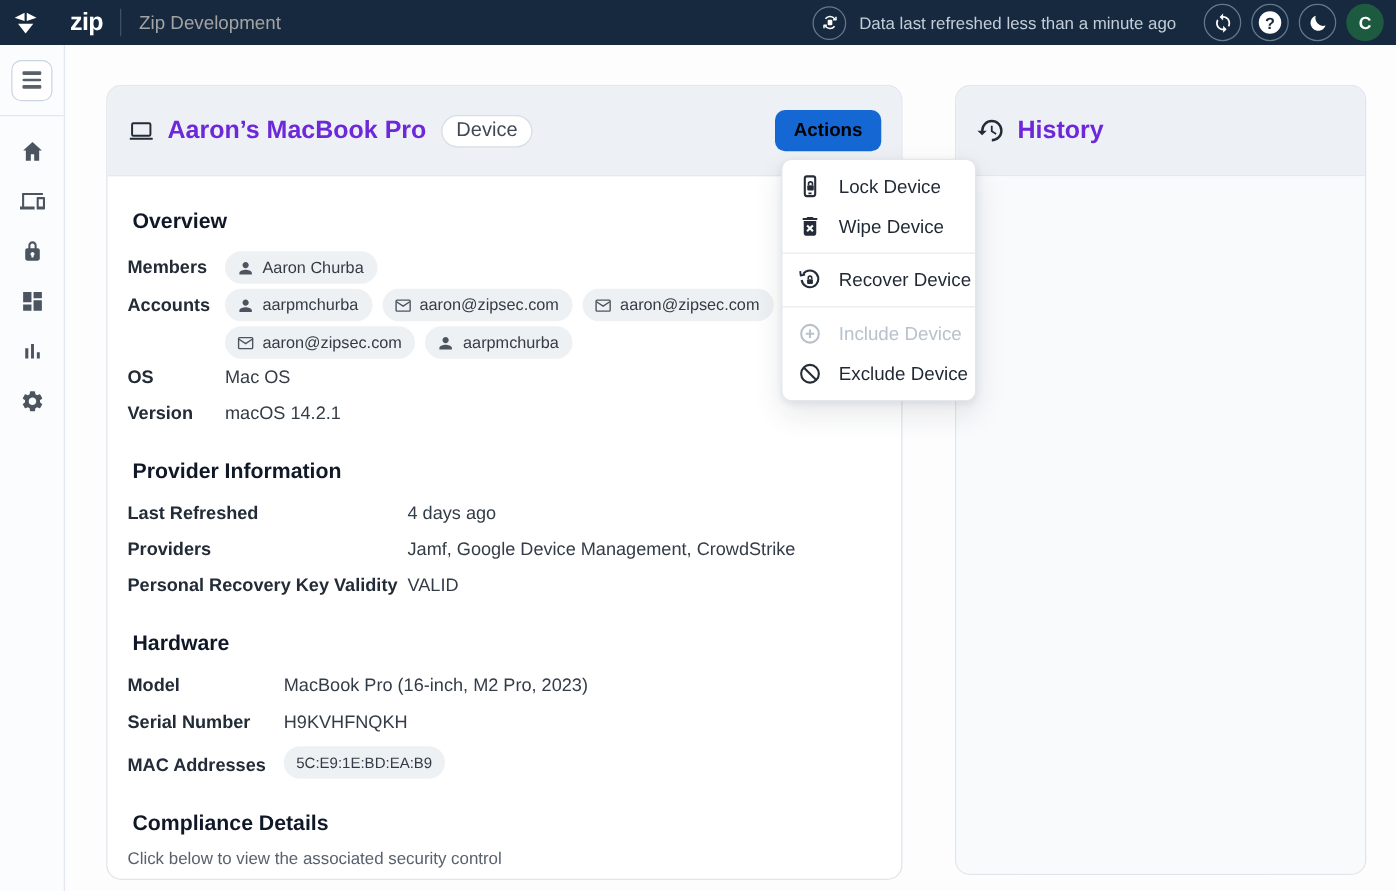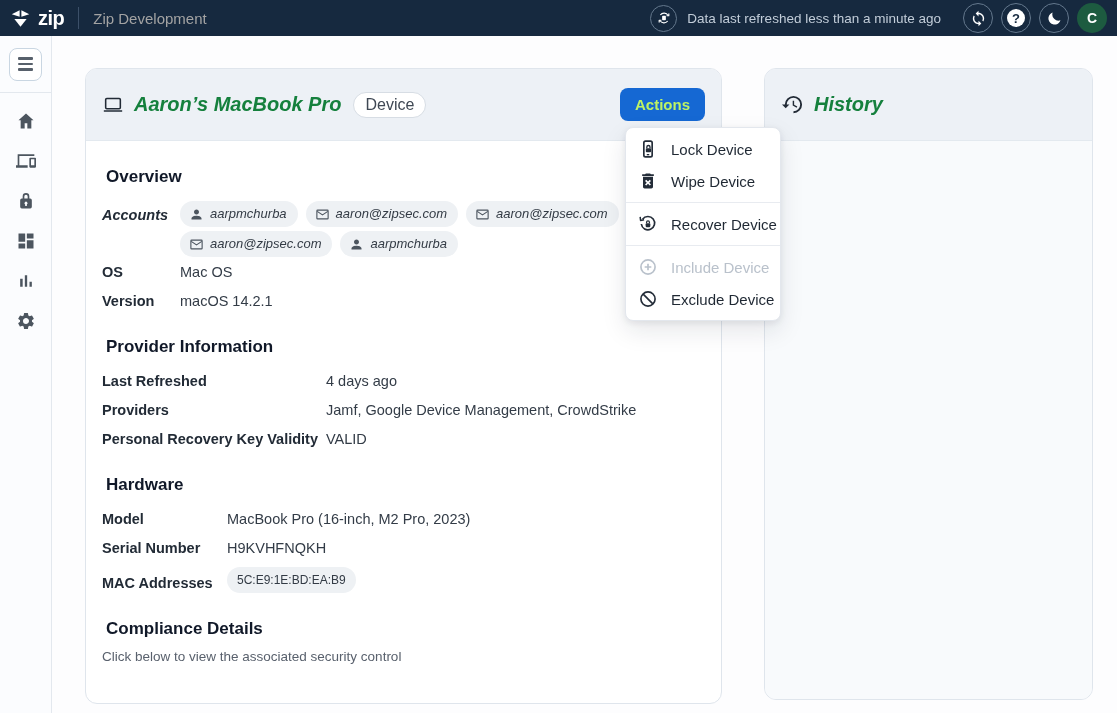--- a/index.html
+++ b/index.html
@@ -2,21 +2,21 @@
 <html><head>
 <meta charset="utf-8">
 <style>
   * { box-sizing: border-box; }
   html,body { width:1117px; height:713px; margin:0; overflow:hidden;
     font-family:"Liberation Sans", sans-serif; background:#fdfdfe; }
 
   
   .navbar { height:36px; background:#16293f; display:flex; align-items:center;
     padding:0 6px 0 10px; color:#fff; }
-  .brand { display:flex; align-items:center; gap:7px; }
+  .brand { display:flex; align-items:center; gap:25px; }
   .brand svg { width:21px; height:21px; }
   .brand-text { font-size:20px; font-weight:700; letter-spacing:-.5px; color:#fff; }
   .nav-divider { width:1px; height:22px; background:#3c5069; margin:0 14px; }
   .workspace { font-size:15px; color:#a3a3a3; }
   .nav-right { margin-left:auto; display:flex; align-items:center; }
   .status-wrap { display:flex; align-items:center; gap:10px; margin-right:14px; }
   .status-icon-circle { width:27px; height:27px; border-radius:50%;
     border:1.5px solid #64788d; display:flex; align-items:center; justify-content:center; }
   .status-icon-circle svg { width:16px; height:16px; color:#fff; }
   .status-text { font-size:13.5px; color:#c2cdd9; }
@@ -45,25 +45,25 @@
   .side-item svg { width:20px; height:20px; color:#4c555f; }
 
   .main { flex:1; position:relative; background:#fdfdfe; }
 
   
   .card { position:absolute; background:#fff; border:1px solid #dfe5ec; border-radius:12px; }
   .device-card { left:33px; top:32px; width:637px; height:636px; overflow:hidden; }
   .history-card { left:712px; top:32px; width:329px; height:632px; background:#f8fafc; overflow:hidden; }
   .card-header { height:72px; background:#edf1f6; border-bottom:1px solid #e3e9ef;
     display:flex; align-items:center; padding:0 16px; gap:10px; }
-  .card-title { font-size:20px; font-weight:700; color:#15803d;font-style:italic; }
+  .card-title { font-size:20px; font-weight:700; color:#6d28d9; }
   .card-header svg.title-icon { width:22px; height:22px; color:#222b36; }
   .badge-device { background:#fff; border:1px solid #d7dde4; border-radius:999px;
     padding:3px 11px; font-size:16px; color:#3f4854; margin-left:2px; }
-  .actions-btn { margin-left:auto; background:#1568d3; color:#bef264; border:none;
+  .actions-btn { margin-left:auto; background:#1568d3; color:#000000; border:none;
     border-radius:8px; height:33px; padding:0 15px; font-size:15px; font-weight:600; cursor:pointer; }
 
   .card-body { padding:0 16px; }
   h2.section { font-size:17px; font-weight:700; color:#101828; margin:26px 4px 14px; }
   .kv { display:flex; margin-bottom:9px; font-size:14.5px; line-height:20px; color:#333c47;
     align-items:flex-start; }
   .kv .lbl { font-weight:600; color:#222b36; }
   .w-ov { flex:0 0 78px; }
   .w-pr { flex:0 0 224px; }
   .w-hw { flex:0 0 125px; }
@@ -187,22 +187,33 @@
             <path d="M2 18.5h20"></path>
         </svg>
         <span class="card-title">Aaron’s MacBook Pro</span>
         <span class="badge-device">Device</span>
         <button class="actions-btn">Actions</button>
       </div>
 
       <div class="card-body">
         <h2 class="section">Overview</h2>
 
-
-        <div class="kv" style="margin-bottom:5px;font-style:italic;">
+        <div class="kv" style="align-items:center; margin-bottom:4px;">
+          <span class="lbl w-ov">Members</span>
+          <span class="chips">
+            <span class="chip">
+              <svg viewBox="0 0 24 24" fill="currentColor" aria-hidden="true">
+                  <path d="M12 12c2.2 0 4-1.8 4-4s-1.8-4-4-4-4 1.8-4 4 1.8 4 4 4zm0 2c-2.7 0-8 1.3-8 4v2h16v-2c0-2.7-5.3-4-8-4z"></path>
+                </svg>
+              <span>Aaron Churba</span>
+            </span>
+          </span>
+        </div>
+
+        <div class="kv" style="margin-bottom:5px;">
           <span class="lbl w-ov" style="padding-top:4px;">Accounts</span>
           <span class="chips">
             <span class="chip">
               <svg viewBox="0 0 24 24" fill="currentColor" aria-hidden="true">
                   <path d="M12 12c2.2 0 4-1.8 4-4s-1.8-4-4-4-4 1.8-4 4 1.8 4 4 4zm0 2c-2.7 0-8 1.3-8 4v2h16v-2c0-2.7-5.3-4-8-4z"></path>
                 </svg>
               <span>aarpmchurba</span>
             </span>
             <span class="chip">
               <svg viewBox="0 0 24 24" fill="none" stroke="currentColor" stroke-width="1.8" aria-hidden="true">

